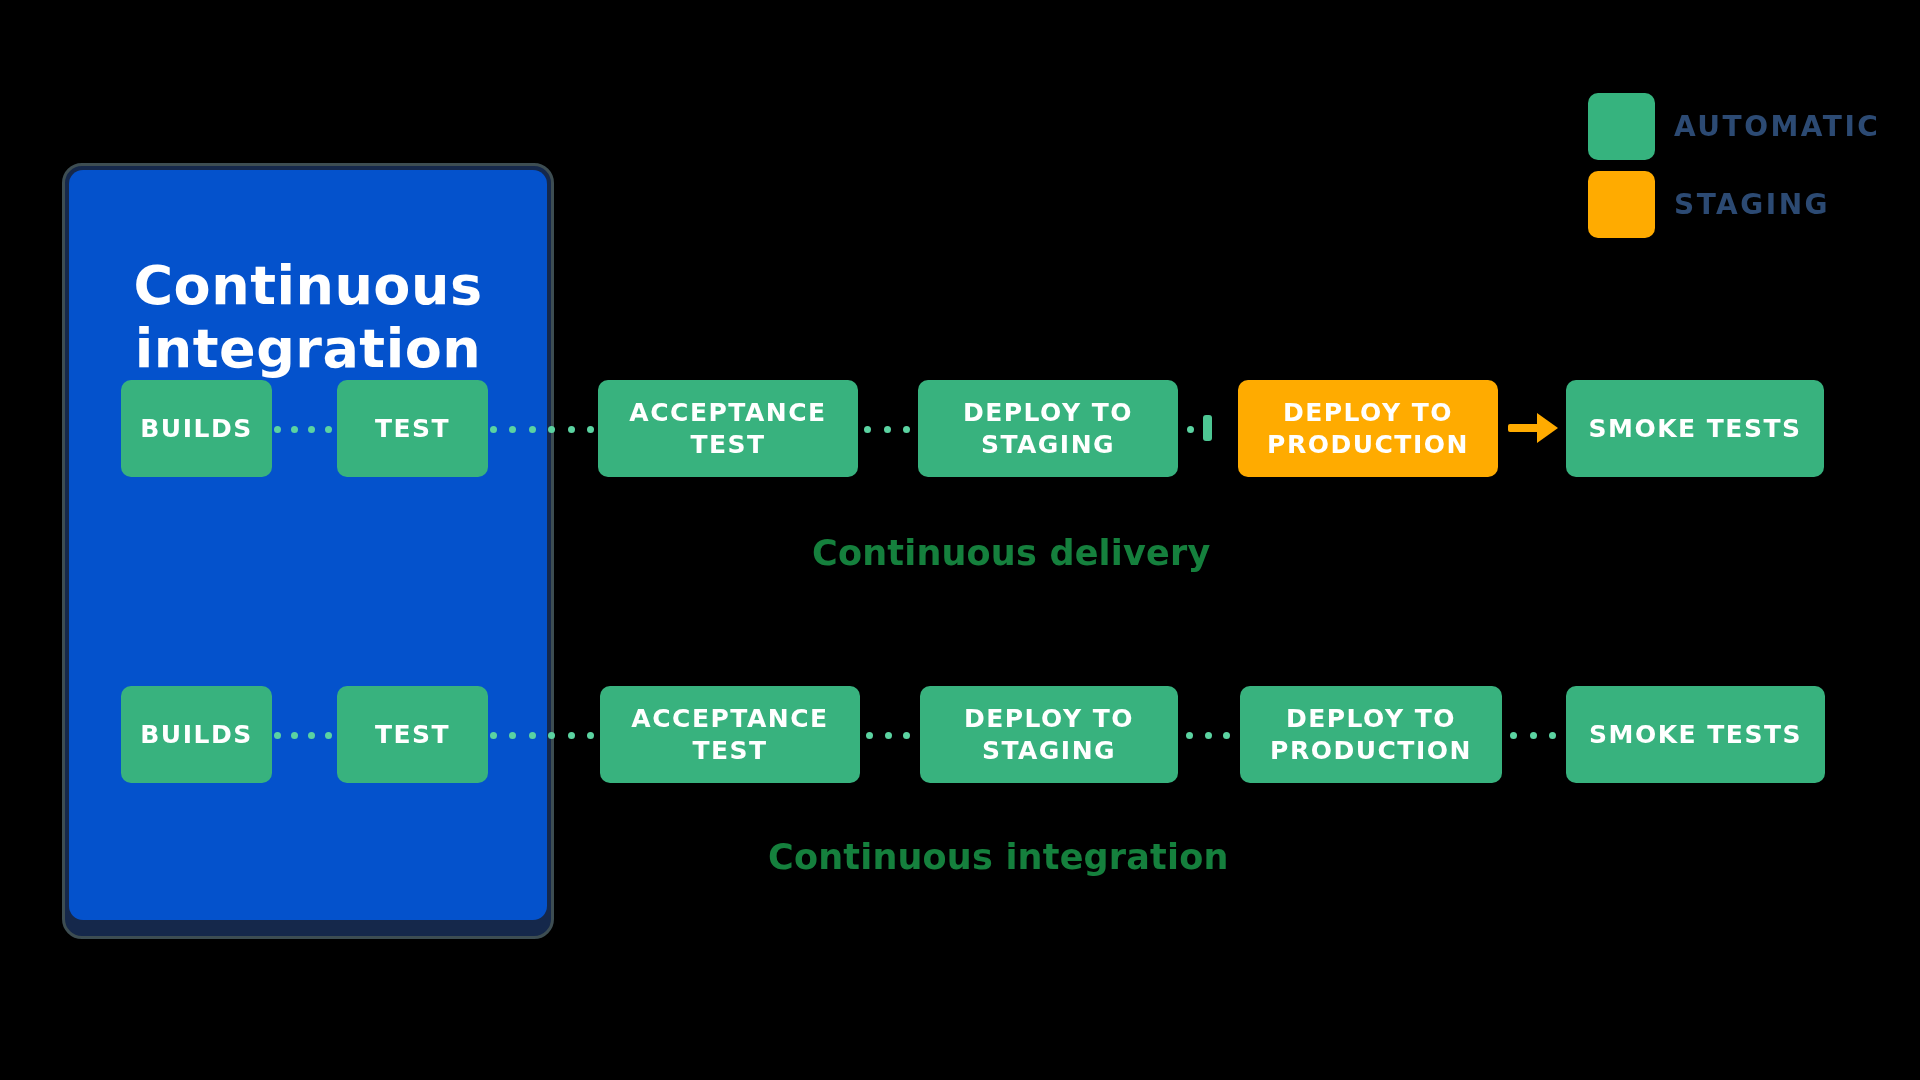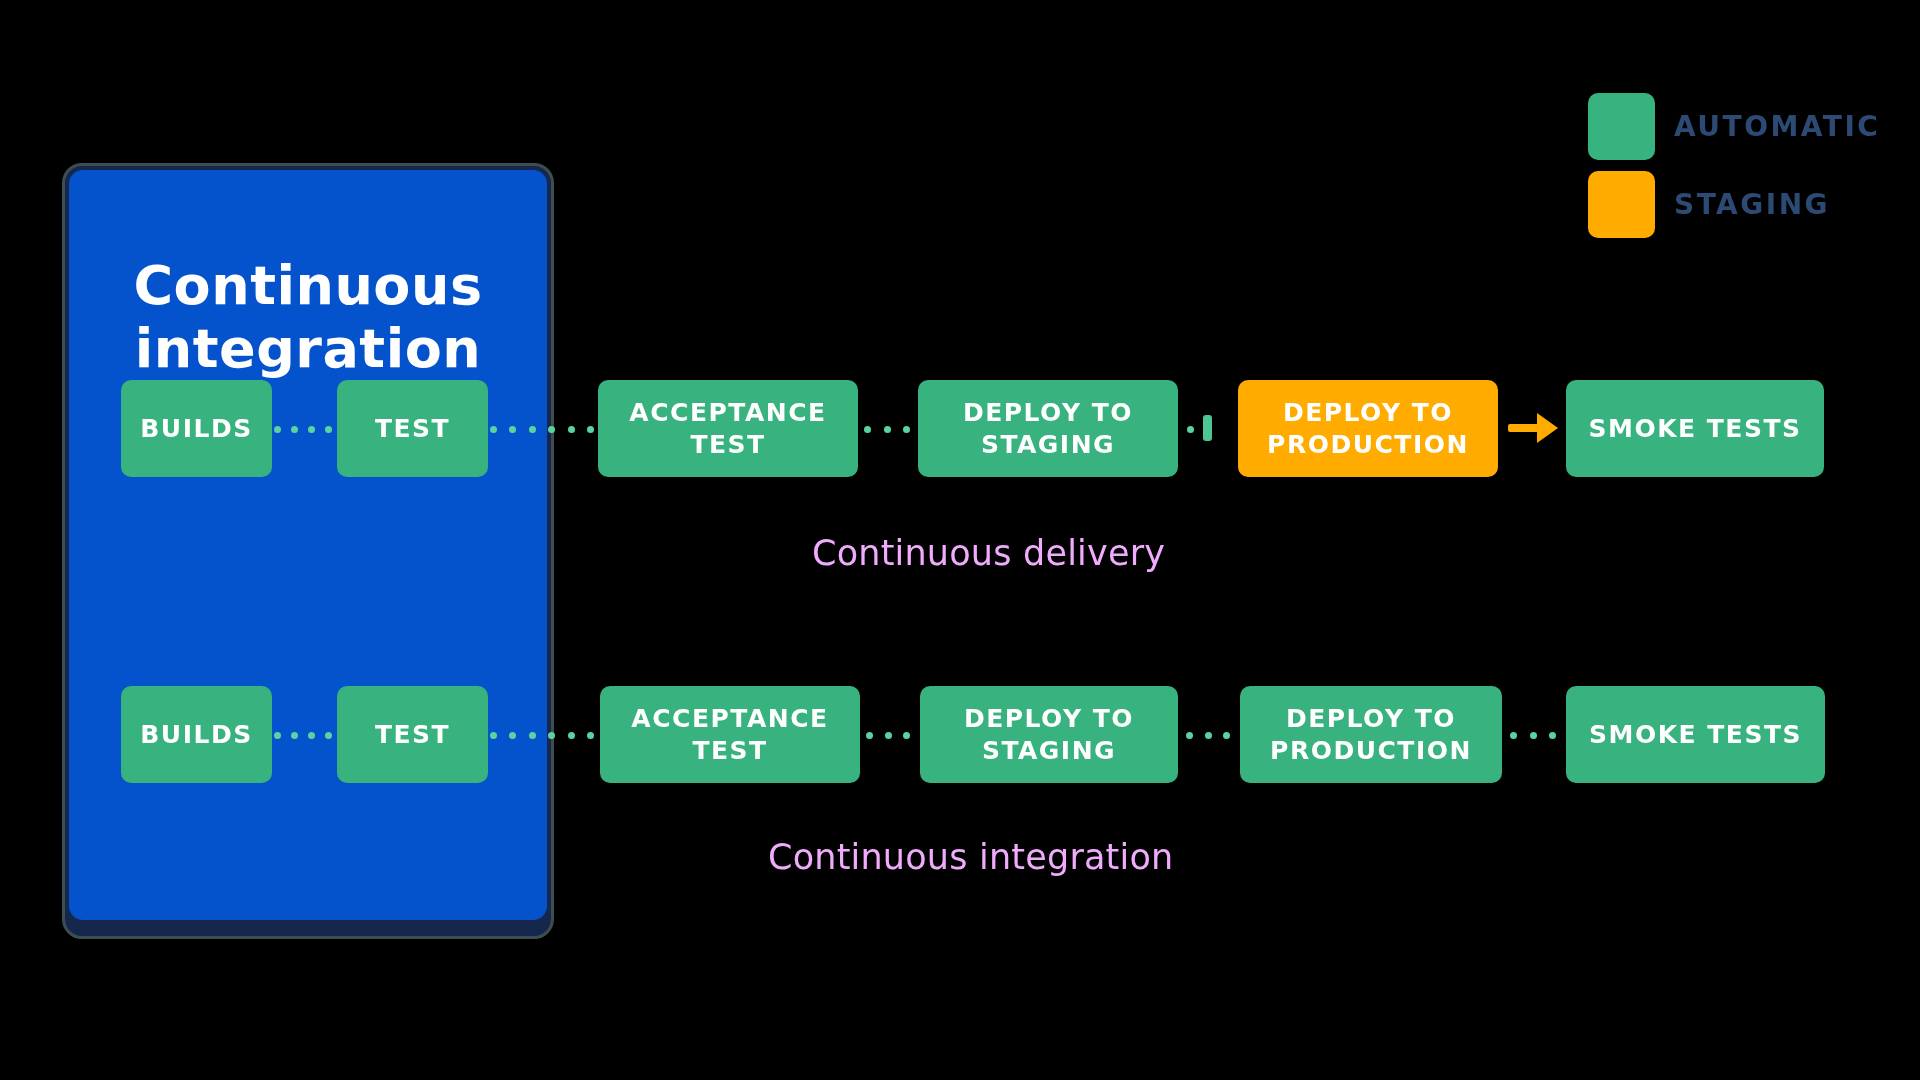--- a/index.html
+++ b/index.html
@@ -66,22 +66,22 @@
   .arrow-shaft{position:absolute;left:1508px;top:424px;width:32px;height:8px;background:#ffab00;border-radius:2px;z-index:4;}
   .arrow-head{
     position:absolute;left:1537px;top:413px;width:0;height:0;z-index:4;
     border-top:15px solid transparent;border-bottom:15px solid transparent;
     border-left:21px solid #ffab00;
   }
 
   
   .caption{
     position:absolute;
-    color:#f0abfc;
-    font-size:35px;font-weight:400;
+    color:#15803d;
+    font-size:35px;font-weight:700;
     letter-spacing:0.2px;
     z-index:2;
   }
   .cap-delivery{left:812px;top:533px;}
   .cap-deployment{left:768px;top:837px;}
 
   
   .swatch{position:absolute;left:1588px;width:67px;height:67px;border-radius:10px;}
   .sw-auto{top:93px;background:#36b37e;}
   .sw-manual{top:171px;background:#ffab00;}

